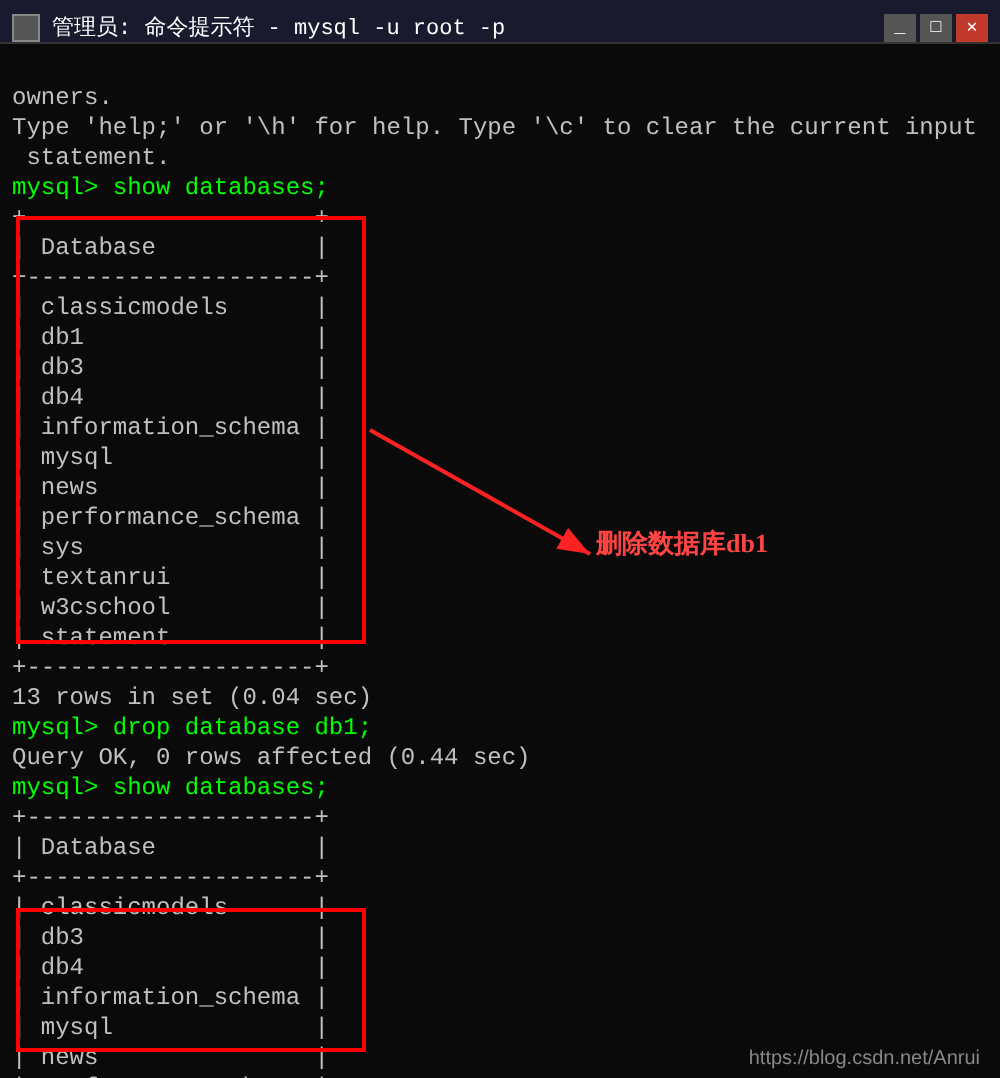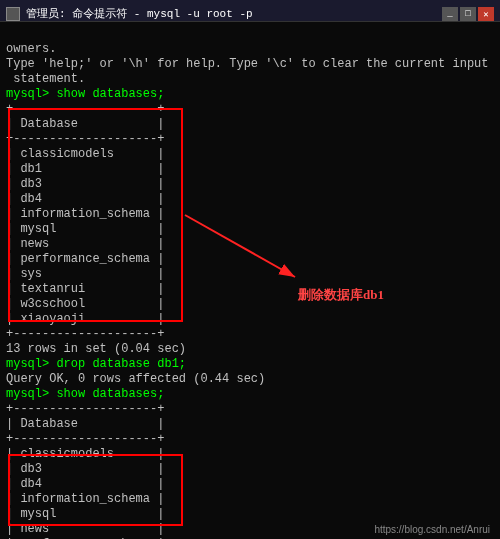--- a/index.html
+++ b/index.html
@@ -135,21 +135,21 @@
       <div class="terminal-line result">| db1                |</div>
       <div class="terminal-line result">| db3                |</div>
       <div class="terminal-line result">| db4                |</div>
       <div class="terminal-line result">| information_schema |</div>
       <div class="terminal-line result">| mysql              |</div>
       <div class="terminal-line result">| news               |</div>
       <div class="terminal-line result">| performance_schema |</div>
       <div class="terminal-line result">| sys                |</div>
       <div class="terminal-line result">| textanrui          |</div>
       <div class="terminal-line result">| w3cschool          |</div>
-      <div class="terminal-line result">| xiaoyaoji          |</div>
+      <div class="terminal-line result">| statement          |</div>
       <div class="terminal-line result">+--------------------+</div>
       <div class="terminal-line result">13 rows in set (0.04 sec)</div>
       <div class="terminal-line result"></div>
       <div class="terminal-line prompt">mysql&gt; drop database db1;</div>
       <div class="terminal-line result">Query OK, 0 rows affected (0.44 sec)</div>
       <div class="terminal-line result"></div>
       <div class="terminal-line prompt">mysql&gt; show databases;</div>
       <div class="terminal-line result">+--------------------+</div>
       <div class="terminal-line result">| Database           |</div>
       <div class="terminal-line result">+--------------------+</div>
@@ -170,16 +170,16 @@
 
     <defs>
       <marker id="arrowhead" markerWidth="8" markerHeight="6" refX="8" refY="3" orient="auto">
         <polygon points="0 0, 8 3, 0 6" fill="#ff2222"></polygon>
       </marker>
     </defs>
 
     <line x1="185" y1="193" x2="295" y2="255" stroke="#ff2222" stroke-width="2" marker-end="url(#arrowhead)"></line>
   </svg>
 
-  <div class="annotation-label" style="top: 264px; left: 298px;">删除数据库db1</div>
+  <div class="annotation-label" style="top: 241px; left: 298px;">删除数据库db1</div>
 
   <div class="watermark">https://blog.csdn.net/Anrui</div>
 </div>
 
 </body></html>

